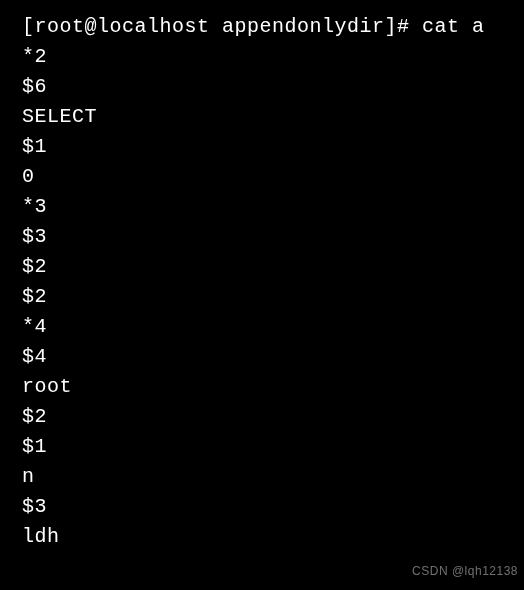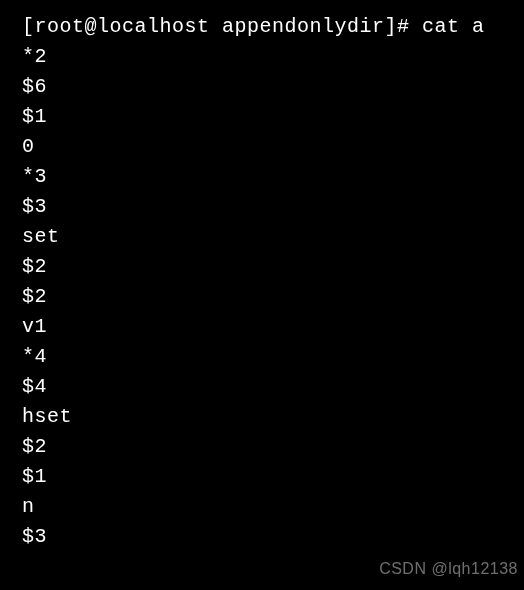--- a/index.html
+++ b/index.html
@@ -20,43 +20,43 @@
       position: relative;
     }
     .terminal-line {
       white-space: pre;
       letter-spacing: 0.5px;
     }
     .watermark {
       position: absolute;
       bottom: 14px;
       right: 10px;
-      font-size: 16px;
+      font-size: 12px;
       color: rgba(200, 200, 200, 0.55);
       font-family: Arial, sans-serif;
       letter-spacing: 0.5px;
     }
   </style>
 </head>
 <body>
 
 <div>
   <div class="terminal-line">[root@localhost appendonlydir]# cat a</div>
   <div class="terminal-line">*2</div>
   <div class="terminal-line">$6</div>
+  <div class="terminal-line">SELECT</div>
   <div class="terminal-line">$1</div>
   <div class="terminal-line">0</div>
   <div class="terminal-line">*3</div>
   <div class="terminal-line">$3</div>
-  <div class="terminal-line">set</div>
   <div class="terminal-line">$2</div>
   <div class="terminal-line">$2</div>
-  <div class="terminal-line">v1</div>
   <div class="terminal-line">*4</div>
   <div class="terminal-line">$4</div>
-  <div class="terminal-line">hset</div>
+  <div class="terminal-line">root</div>
   <div class="terminal-line">$2</div>
   <div class="terminal-line">$1</div>
   <div class="terminal-line">n</div>
   <div class="terminal-line">$3</div>
+  <div class="terminal-line">ldh</div>
 </div>
 
 <div class="watermark">CSDN @lqh12138</div>
 
 </body></html>

